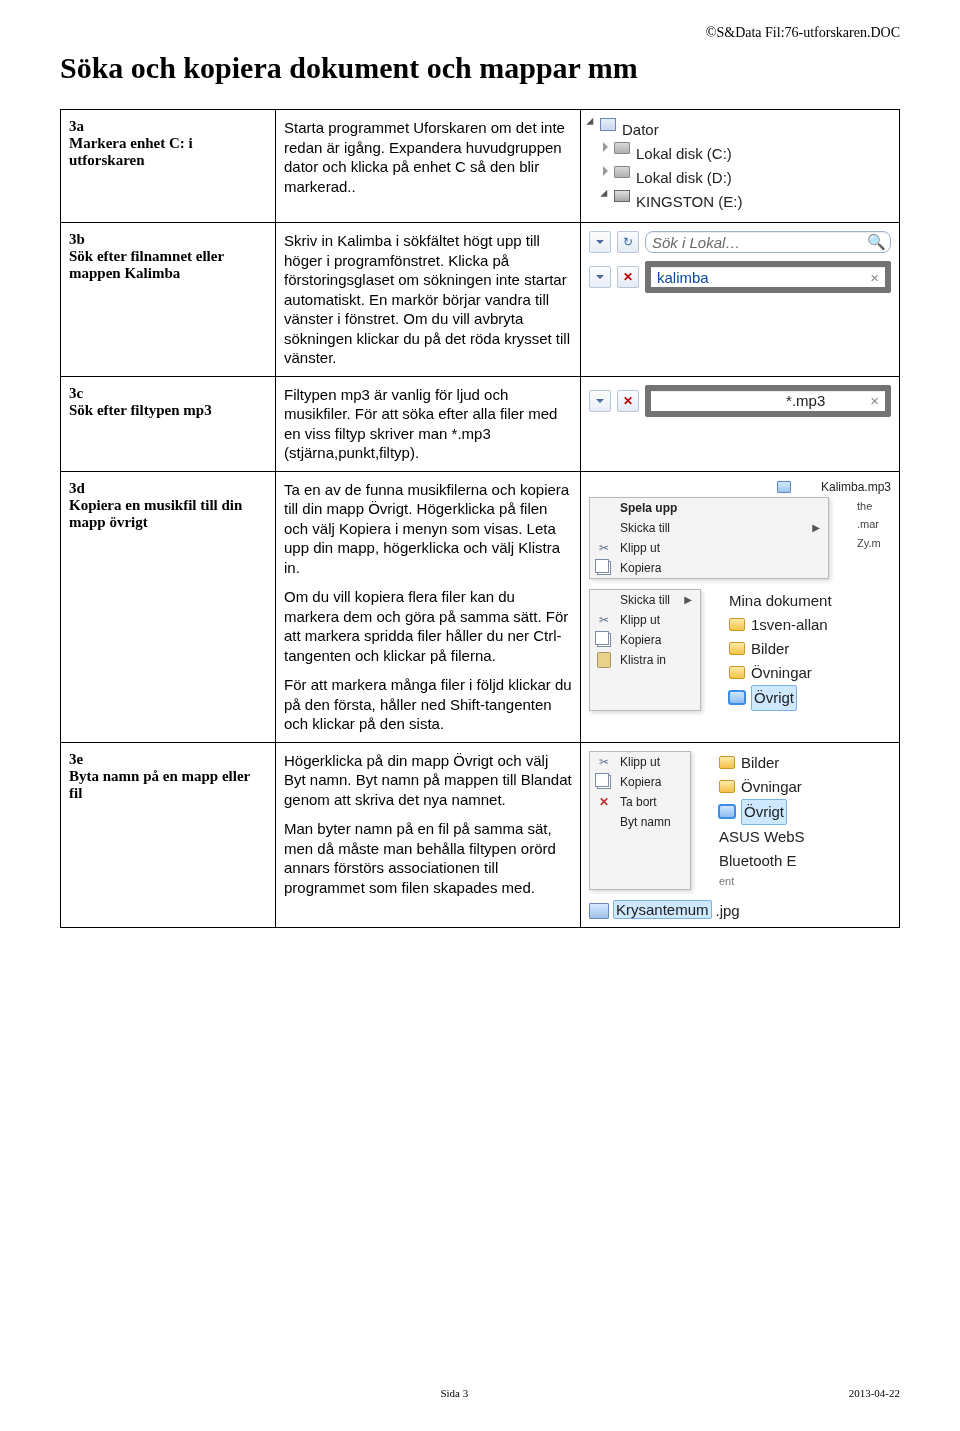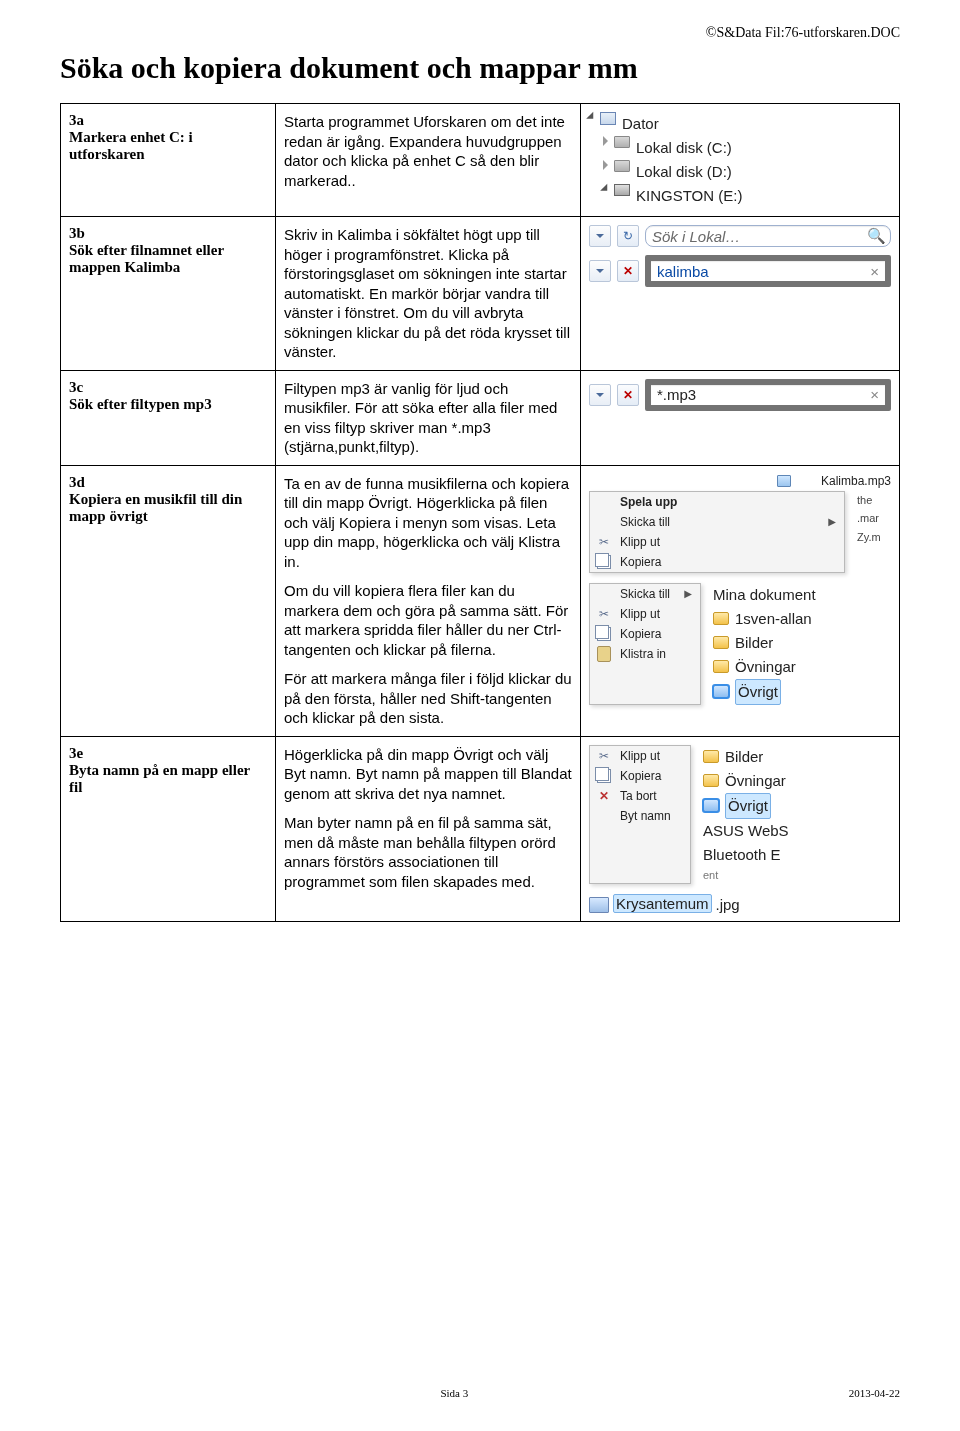--- a/index.html
+++ b/index.html
@@ -15,21 +15,21 @@
     padding: 25px 60px 40px 60px;
   }
   .header-right {
     text-align: right;
     font-size: 14px;
     margin-bottom: 10px;
   }
   h1 {
     font-size: 30px;
     font-weight: bold;
-    margin: 8px 0 18px 0;
+    margin: 8px 0 24px 0;
   }
   table.main {
     border-collapse: collapse;
     width: 100%;
     table-layout: fixed;
   }
   table.main td {
     border: 1px solid #000;
     vertical-align: top;
     padding: 8px 8px;
@@ -87,21 +87,21 @@
   .ctx .delico { color:#b33; font-weight:bold; }
   .folder { width:14px; height:11px; background:linear-gradient(#ffe9a8,#f3c24a); border:1px solid #c99a2a; border-radius:2px; display:inline-block;}
   .folder.hi { outline:2px solid #3a8ee6; outline-offset:-1px; background:linear-gradient(#cfe6ff,#8fbef0); border-color:#5a8ed0;}
   .imgthumb { width:18px; height:14px; background:linear-gradient(#d7e9ff,#9fc0e8); border:1px solid #6a86b4; display:inline-block; border-radius:1px;}
   .highlight { background:#cde8ff; border:1px solid #7ab0e6; padding:0 2px; border-radius:2px; }
   .fileitem { display:flex; align-items:flex-end; gap:4px; }
 
   .side-list { line-height:1.6;text-align:center; }
   .side-list .row { display:flex; align-items:center; gap:6px; }
 
-  .ctx-pair { display:flex; gap:12px; }
+  .ctx-pair { display:flex; gap:28px; }
   .shot-block { margin-bottom:10px; }
 
   .tiny-title { display:flex; align-items:center; gap:4px; font-size:12px; margin-bottom:3px; }
   .tiny-title .ficon { width:12px;height:10px;background:linear-gradient(#cfe7ff,#9bc5ef);border:1px solid #5e86b6;border-radius:1px;}
 
   .footer {
     position:absolute; bottom:32px; left:60px; right:60px;
     display:flex; justify-content:space-between;
     font-size:11px;
   }
@@ -200,21 +200,21 @@
       <p>Filtypen mp3 är vanlig för ljud och musikfiler. För att söka efter alla filer med en viss filtyp skriver man *.mp3 (stjärna,punkt,filtyp).</p>
     </td>
     <td class="shot">
       <div class="searchrow">
         <div class="dropdown-btn">
               <span class="tri-dn"></span>
             </div>
         <div class="btn-sq">
               <span class="x-red">✕</span>
             </div>
-        <div class="inputlike" style="flex:1; justify-content:space-between;">
+        <div class="inputlike" style="flex:1; justify-content:flex-end;gap:45px;">
           <span>*.mp3</span>
           <span style="color:#888;">×</span>
         </div>
       </div>
     </td>
   </tr>
 
   <tr>
     <td class="row-title">
       <b>3d</b><br>

